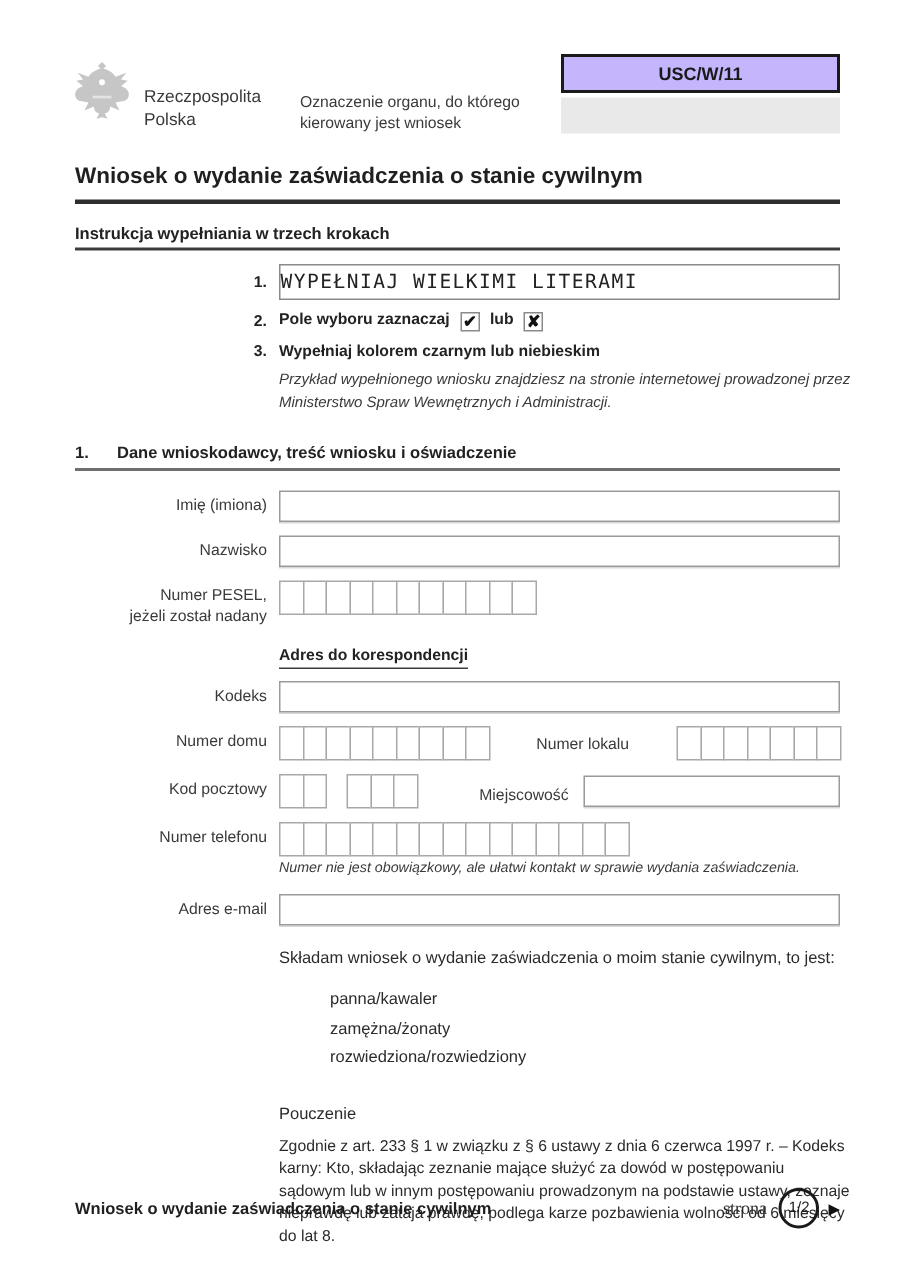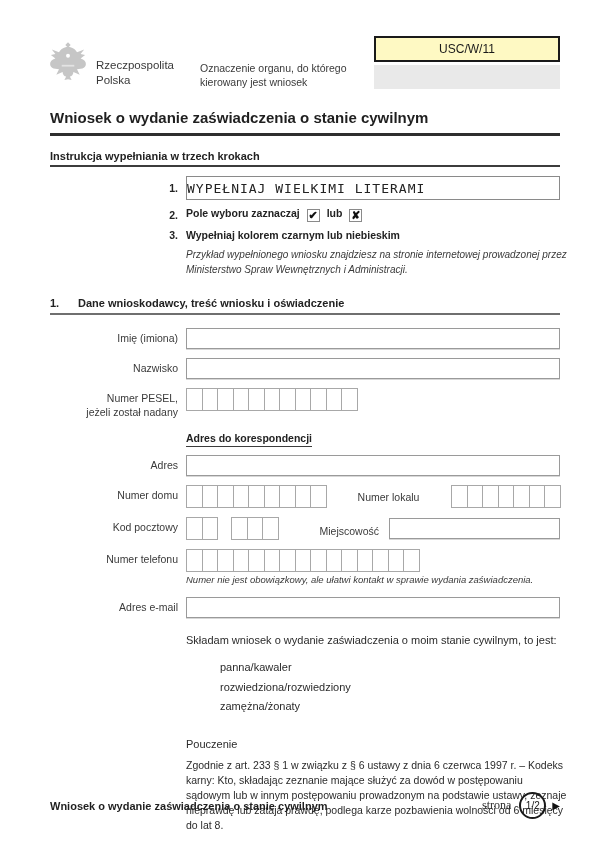--- a/index.html
+++ b/index.html
@@ -10,21 +10,21 @@
     padding:36px 40px 28px 50px; overflow:hidden;
   }
   
   .hdr { display:flex; align-items:flex-end; margin-bottom:20px; }
   .eagle-wrap { width:36px; margin-right:10px; margin-top:1px; }
   .rp-name { font-size:11.5px; color:#3a3a3a; line-height:1.35; margin-right:26px; margin-top:6px; }
   .organ-label { font-size:10.5px; color:#3a3a3a; line-height:1.35; margin-top:6px; width:150px; }
   .hdr-right { margin-left:auto; width:186px; }
   .form-code-box {
     border:2px solid #1a1a1a; height:26px; display:flex; align-items:center; justify-content:center;
-    font-weight:normal; font-size:12px; color:#1a1a1a; background:#fef9c3;
+    font-weight:bold; font-size:12px; color:#1a1a1a; background:#c4b5fd;
   }
   .organ-input { height:24px; background:#e9e9e9; margin-top:3px; }
   
   .doc-title {
     font-size:15px; font-weight:bold; color:#1f1f1f;
     padding-bottom:7px; border-bottom:3px solid #2e2e2e; margin-bottom:14px;
   }
   
   .instr-heading {
     font-size:11px; font-weight:bold; color:#222;
@@ -185,21 +185,21 @@
           <div class="cell"></div>
         </div>
     </div>
   </div>
 
   <div class="addr-heading">
     <span>Adres do korespondencji</span>
   </div>
 
   <div class="frow">
-    <div class="flabel">Adres</div>
+    <div class="flabel">Kodeks</div>
     <div class="farea">
         <div class="input-box"></div>
       </div>
   </div>
 
   <div class="frow">
     <div class="flabel">Numer domu</div>
     <div class="farea row-split">
       <div class="cells">
           <div class="cell"></div>
@@ -270,22 +270,22 @@
   <div class="frow" style="margin-bottom:0;">
     <div class="flabel">Adres e-mail</div>
     <div class="farea">
       <div class="input-box"></div>
     </div>
   </div>
 
   <div class="statement">Składam wniosek o wydanie zaświadczenia o moim stanie cywilnym, to jest:</div>
   <div class="options">
       <div class="status-option">panna/kawaler</div>
+      <div class="status-option">zamężna/żonaty</div>
       <div class="status-option">rozwiedziona/rozwiedziony</div>
-      <div class="status-option">zamężna/żonaty</div>
     </div>
 
   <div class="pouczenie-h">Pouczenie</div>
   <div class="pouczenie-p">Zgodnie z art. 233 § 1 w związku z § 6 ustawy z dnia 6 czerwca 1997 r. – Kodeks karny: Kto, składając zeznanie mające służyć za dowód w postępowaniu sądowym lub w innym postępowaniu prowadzonym na podstawie ustawy, zeznaje nieprawdę lub zataja prawdę, podlega karze pozbawienia wolności od 6 miesięcy do lat 8.</div>
 
   <div class="footer">
     <div class="footer-title">Wniosek o wydanie zaświadczenia o stanie cywilnym</div>
     <div class="footer-right">
       <div class="page-word">strona</div>
       <div class="page-circle">1/2</div>

